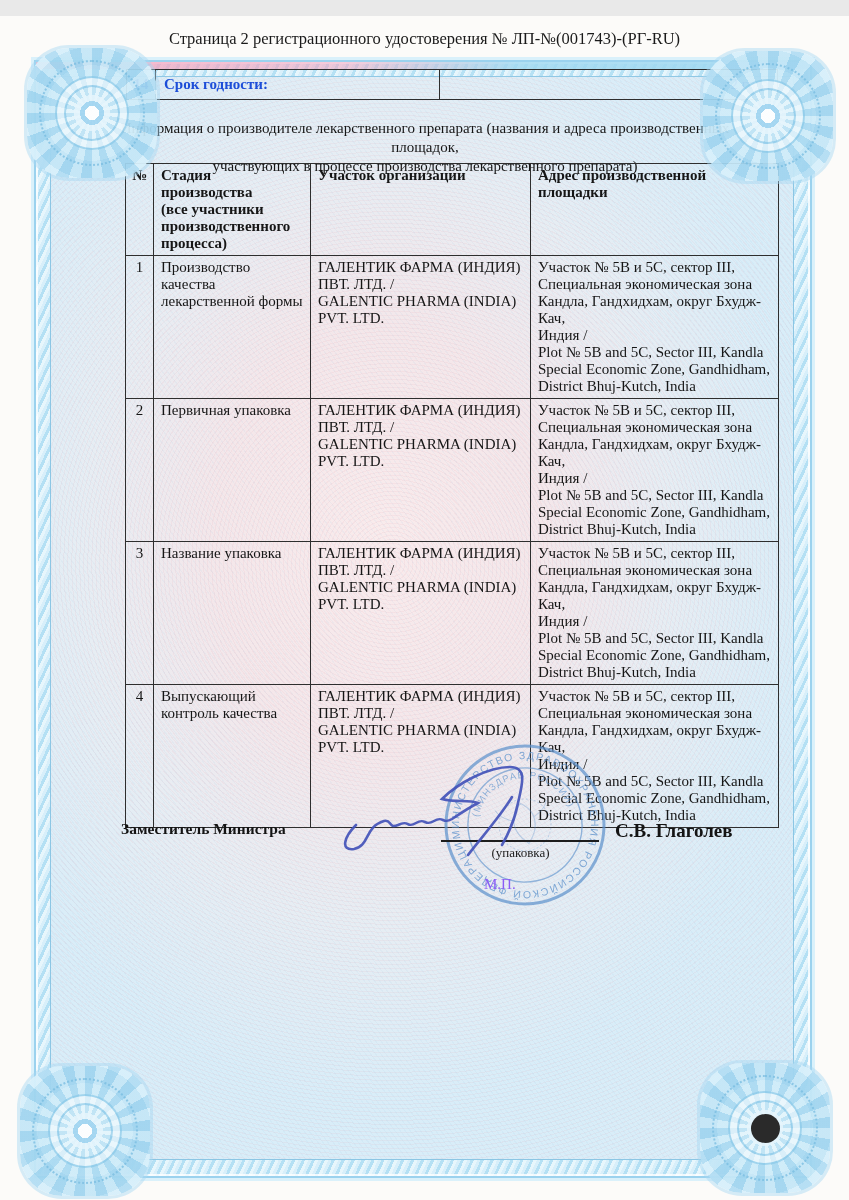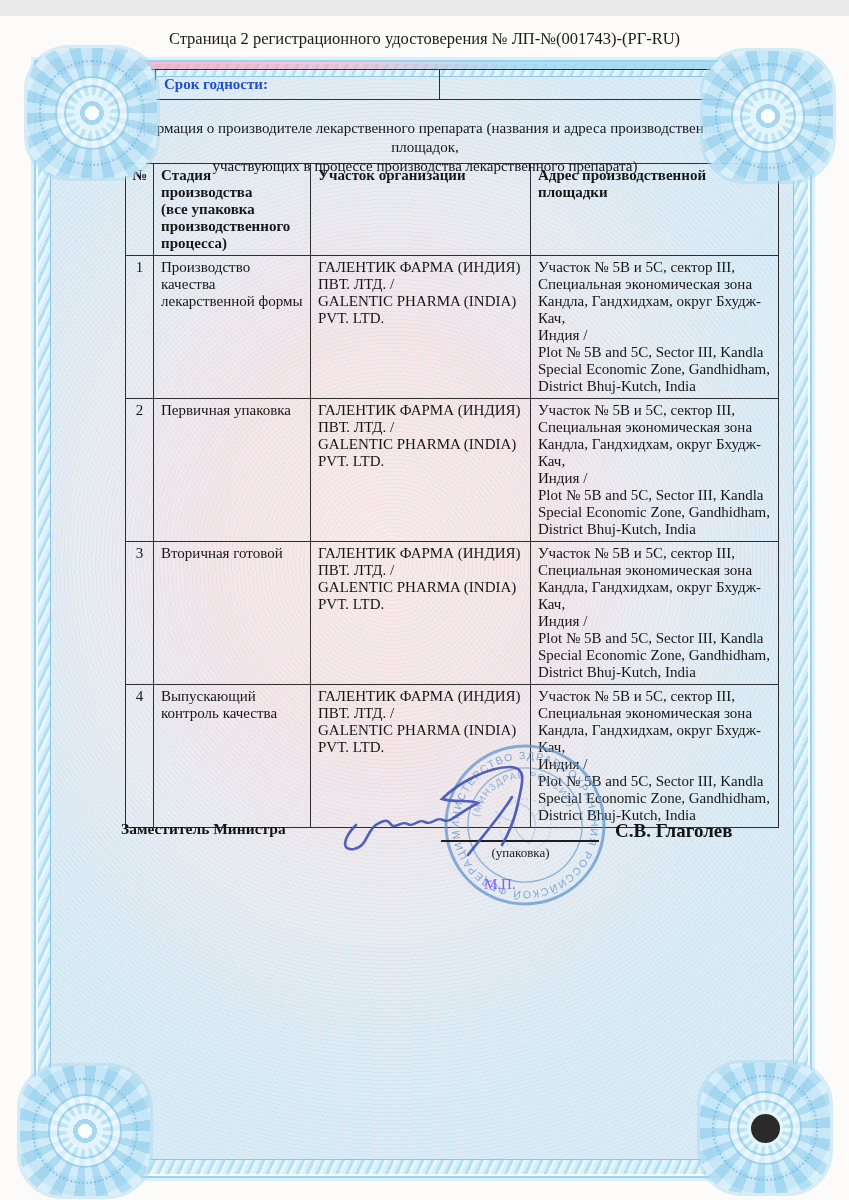--- a/index.html
+++ b/index.html
@@ -93,21 +93,21 @@
     <colgroup>
         <col style="width:28px">
         <col style="width:157px">
         <col style="width:220px">
         <col style="width:248px">
       </colgroup>
     <tbody>
         <tr class="hrow">
       <th class="cnum">№</th>
       <th>Стадия производства
-(все упаковка
+(все участники
 производственного
 процесса)</th>
       <th>Участок организации</th>
       <th>Адрес производственной площадки</th>
     </tr>
     <tr class="r1">
       <td class="cnum">1</td>
       <td>Производство качества
 лекарственной формы</td>
       <td>ГАЛЕНТИК ФАРМА (ИНДИЯ)
@@ -132,21 +132,21 @@
       <td>Участок № 5B и 5C, сектор III,
 Специальная экономическая зона
 Кандла, Гандхидхам, округ Бхудж-Кач,
 Индия /
 Plot № 5B and 5C, Sector III, Kandla
 Special Economic Zone, Gandhidham,
 District Bhuj-Kutch, India</td>
     </tr>
     <tr class="r3">
       <td class="cnum">3</td>
-      <td>Вторичная готовой</td>
+      <td>Название упаковка</td>
       <td>ГАЛЕНТИК ФАРМА (ИНДИЯ)
 ПВТ. ЛТД. /
 GALENTIC PHARMA (INDIA)
 PVT. LTD.</td>
       <td>Участок № 5B и 5C, сектор III,
 Специальная экономическая зона
 Кандла, Гандхидхам, округ Бхудж-Кач,
 Индия /
 Plot № 5B and 5C, Sector III, Kandla
 Special Economic Zone, Gandhidham,

